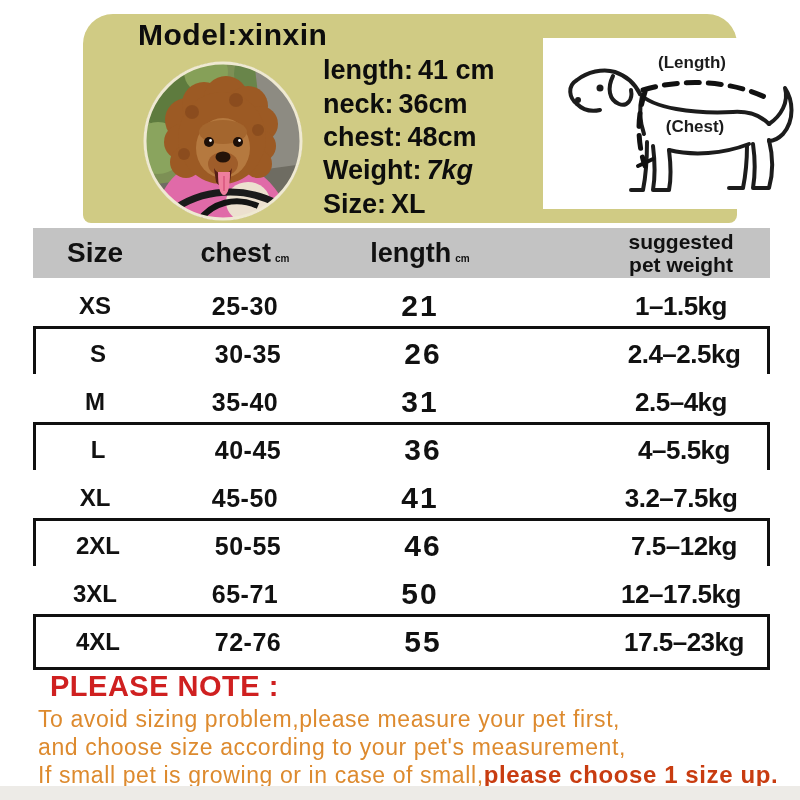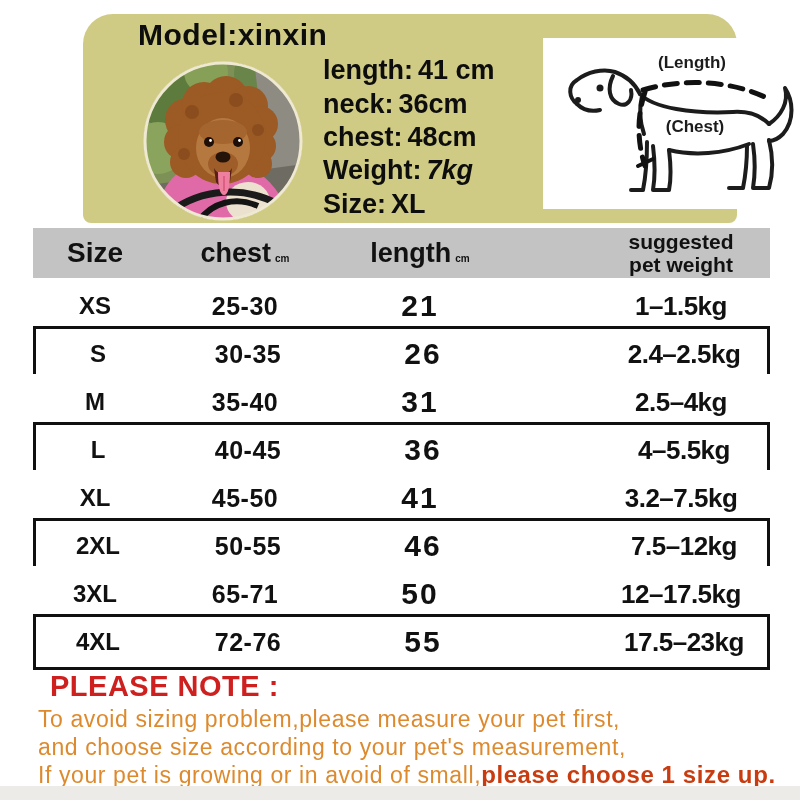--- a/index.html
+++ b/index.html
@@ -238,17 +238,17 @@
     <div class="c v-size">4XL</div>
     <div class="c v-chest">72-76</div>
     <div class="c v-length">55</div>
     <div class="c c-weight v-weight">17.5–23kg</div>
   </div>
 
   <div class="note-title">PLEASE NOTE :</div>
   <div class="note-line n1">To avoid sizing problem,please measure your pet first,</div>
   <div class="note-line n2">and choose size according to your pet's measurement,</div>
   <div class="note-line n3">
-    <span>If your pet is growing or in avoid of small,</span><span class="note-strong">please choose 1 size up.</span>
+    <span>If small pet is growing or in case of small,</span><span class="note-strong">please choose 1 size up.</span>
   </div>
 
   <div class="bottom-strip"></div>
 </div>
 
 </body></html>

